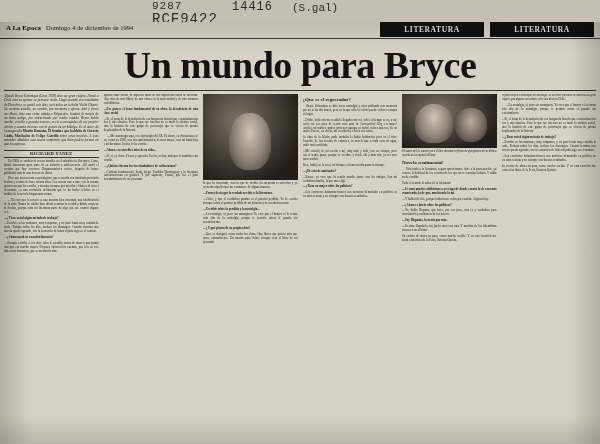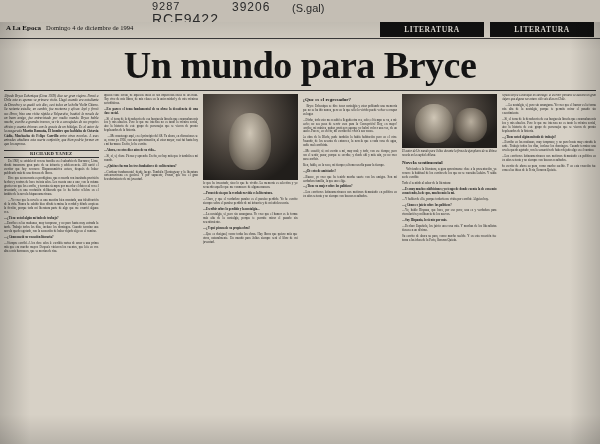--- a/index.html
+++ b/index.html
@@ -25,21 +25,21 @@
 
   
   .scan-top {
     position: absolute;
     left: 0; top: 0;
     width: 600px; height: 26px;
     background: #c4beb4;
   }
   .hw {
     position: absolute;
-    font-family: Liberation Sans, sans-serif;
+    font-family: Liberation Mono, monospace;
     color: #2b2b2b;
     white-space: nowrap;
   }
   .hw1 { left: 152px; top: 0px; font-size: 11px; letter-spacing: 1px; }
   .hw2 { left: 232px; top: 0px; font-size: 12px; letter-spacing: 1px; }
   .hw3 { left: 292px; top: 2px; font-size: 11px; }
   .hw4 { left: 152px; top: 11px; font-size: 14px; letter-spacing: 1px; }
 
   
   .sheet {
@@ -191,21 +191,21 @@
       linear-gradient(to bottom, rgba(0,0,0,.10), rgba(0,0,0,0) 7%, rgba(0,0,0,0) 93%, rgba(0,0,0,.14));
   }
 </style>
 </head>
 <body>
 
 <div class="page">
 
   <div class="scan-top">
     <span class="hw hw1">9287</span>
-    <span class="hw hw2">39206</span>
+    <span class="hw hw2">14416</span>
     <span class="hw hw3">(S.gal)</span>
     <span class="hw hw4">RCF9422</span>
   </div>
 
   <div class="sheet">
 
     <div class="masthead">
       <span class="paper-name">A La Epoca</span>
       <span class="issue-date">Domingo 4 de diciembre de 1994</span>
       <div class="sect-box sect-a">

